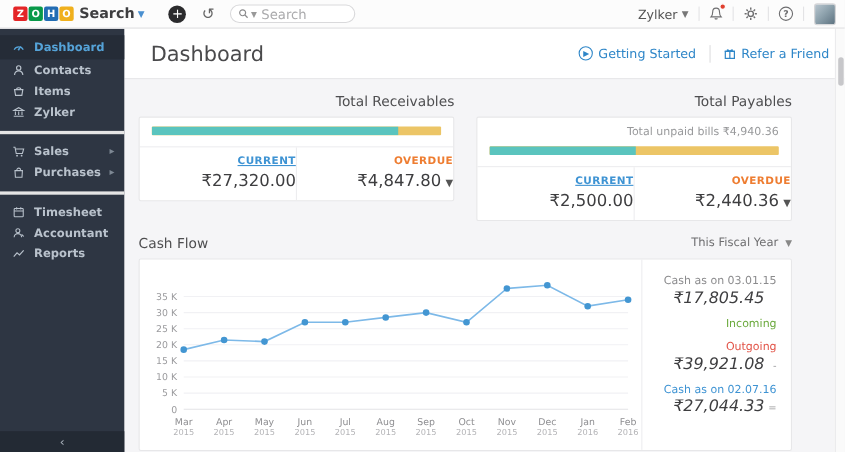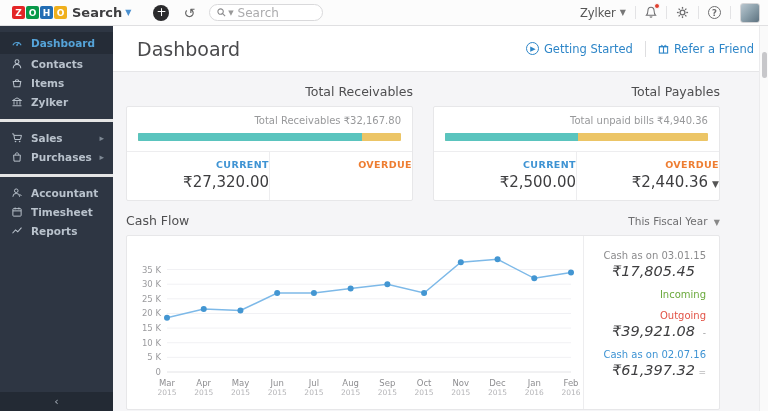--- a/index.html
+++ b/index.html
@@ -53,21 +53,21 @@
   .section-title { font-size:12.5px; color:#4e4e50; margin:2px 0 7px 0; }
   .card { background:#fff; border:1px solid #e7e7e9; border-radius:2px; }
   .card-top { padding:8px 11px 10px 11px; }
   .card-summary { font-size:10px; color:#98999b; margin-bottom:7px; }
   .pbar { height:8px; width:100%; border-radius:1px; overflow:hidden; }
   .pbar-fill { height:100%; }
   .stats { display:flex; border-top:1px solid #ededef; }
   .stat-cell { flex:1; padding:7px 0 9px 14px; }
   .stat-cell + .stat-cell { border-left:1px solid #ededef; }
   .stat-label { font-size:9.5px; font-weight:bold; letter-spacing:.4px; margin-bottom:3px; }
-  .stat-label.blue { color:#3e93d3; }
+  .stat-label.blue { color:#3e93d3;text-decoration:underline; }
   .stat-label.orange { color:#ee7d31; }
   .stat-value { font-size:15px; color:#3e3e40; }
   .stat-value .caret { font-size:9px; color:#555; margin-left:4px; cursor:pointer; }
 
   .cashflow-sec { margin-top:12px; }
   .cf-title-row { display:flex; align-items:center; margin:2px 0 7px 0; }
   .cf-period { margin-left:auto; font-size:10.5px; color:#6e6e70; cursor:pointer; }
   .cf-period .caret { font-size:8px; color:#888; margin-left:3px; }
   .cf-card { display:flex; height:175px; background:#fff; border:1px solid #e7e7e9; border-radius:2px; }
   .cf-chart { width:456px; height:100%; }
@@ -191,34 +191,34 @@
           <path d="M3.5 5.5 L12.5 5.5 L12 13.5 L4 13.5 Z" fill="none" stroke="currentColor" stroke-width="1.3"></path>
           <path d="M5.8 5.5 L5.8 4.5 C5.8 1.8 10.2 1.8 10.2 4.5 L10.2 5.5" fill="none" stroke="currentColor" stroke-width="1.3"></path>
         </svg>
       <span>Purchases</span>
       <span class="subarrow">▸</span>
     </div>
   </div>
   <div class="nav-group">
     <div class="nav-item">
       <svg viewBox="0 0 16 16">
-          <circle cx="7" cy="5" r="2.4" fill="none" stroke="currentColor" stroke-width="1.3"></circle>
-          <path d="M2.5 13 a4.5 4.5 0 0 1 9 0" fill="none" stroke="currentColor" stroke-width="1.3"></path>
-          <line x1="11.5" y1="9.5" x2="14" y2="12" stroke="currentColor" stroke-width="1.3"></line>
-        </svg>
-      <span>Accountant</span>
-    </div>
-    <div class="nav-item">
-      <svg viewBox="0 0 16 16">
           <rect x="2.5" y="3.5" width="11" height="10" rx="1" fill="none" stroke="currentColor" stroke-width="1.3"></rect>
           <line x1="2.5" y1="6.5" x2="13.5" y2="6.5" stroke="currentColor" stroke-width="1.3"></line>
           <line x1="5.5" y1="2" x2="5.5" y2="4.5" stroke="currentColor" stroke-width="1.3"></line>
           <line x1="10.5" y1="2" x2="10.5" y2="4.5" stroke="currentColor" stroke-width="1.3"></line>
         </svg>
       <span>Timesheet</span>
+    </div>
+    <div class="nav-item">
+      <svg viewBox="0 0 16 16">
+          <circle cx="7" cy="5" r="2.4" fill="none" stroke="currentColor" stroke-width="1.3"></circle>
+          <path d="M2.5 13 a4.5 4.5 0 0 1 9 0" fill="none" stroke="currentColor" stroke-width="1.3"></path>
+          <line x1="11.5" y1="9.5" x2="14" y2="12" stroke="currentColor" stroke-width="1.3"></line>
+        </svg>
+      <span>Accountant</span>
     </div>
     <div class="nav-item">
       <svg viewBox="0 0 16 16">
           <polyline points="2,11 6,6.5 9,9 14,3.5" fill="none" stroke="currentColor" stroke-width="1.4"></polyline>
         </svg>
       <span>Reports</span>
     </div>
   </div>
   <div class="collapse-bar">‹</div>
 </div>
@@ -244,32 +244,32 @@
     </div>
   </div>
 
   <div class="content">
     <div class="cards-row">
 
       <div class="card-col">
         <div class="section-title">Total Receivables</div>
         <div class="card">
           <div class="card-top">
-            <div class="card-summary">Total Receivables ₹32,167.80</div>
             <div class="pbar" style="background: rgb(236, 197, 102);">
               <div class="pbar-fill" style="width: 85%; background: rgb(90, 196, 190);"></div>
             </div>
           </div>
           <div class="stats">
             <div class="stat-cell">
               <div class="stat-label blue">CURRENT</div>
               <div class="stat-value">₹27,320.00</div>
             </div>
             <div class="stat-cell">
               <div class="stat-label orange">OVERDUE</div>
+              <div class="stat-value"><span>₹4,847.80</span><span class="caret">▼</span></div>
             </div>
           </div>
         </div>
       </div>
 
       <div class="card-col">
         <div class="section-title">Total Payables</div>
         <div class="card">
           <div class="card-top">
             <div class="card-summary">Total unpaid bills ₹4,940.36</div>
@@ -362,21 +362,21 @@
           </div>
           <div class="cf-row">
             <div class="cf-row-label" style="color: rgb(106, 169, 60);">Incoming</div>
           </div>
           <div class="cf-row">
             <div class="cf-row-label" style="color: rgb(226, 83, 71);">Outgoing</div>
             <div><span class="cf-row-value">₹39,921.08</span><span class="cf-sign">-</span></div>
           </div>
           <div class="cf-row">
             <div class="cf-row-label" style="color: rgb(62, 147, 211);">Cash as on 02.07.16</div>
-            <div><span class="cf-row-value">₹61,397.32</span><span class="cf-sign">=</span></div>
+            <div><span class="cf-row-value">₹27,044.33</span><span class="cf-sign">=</span></div>
           </div>
         </div>
       </div>
     </div>
   </div>
 </div>
 
 <div class="scrollbar">
   <div class="scroll-thumb"></div>
 </div>

